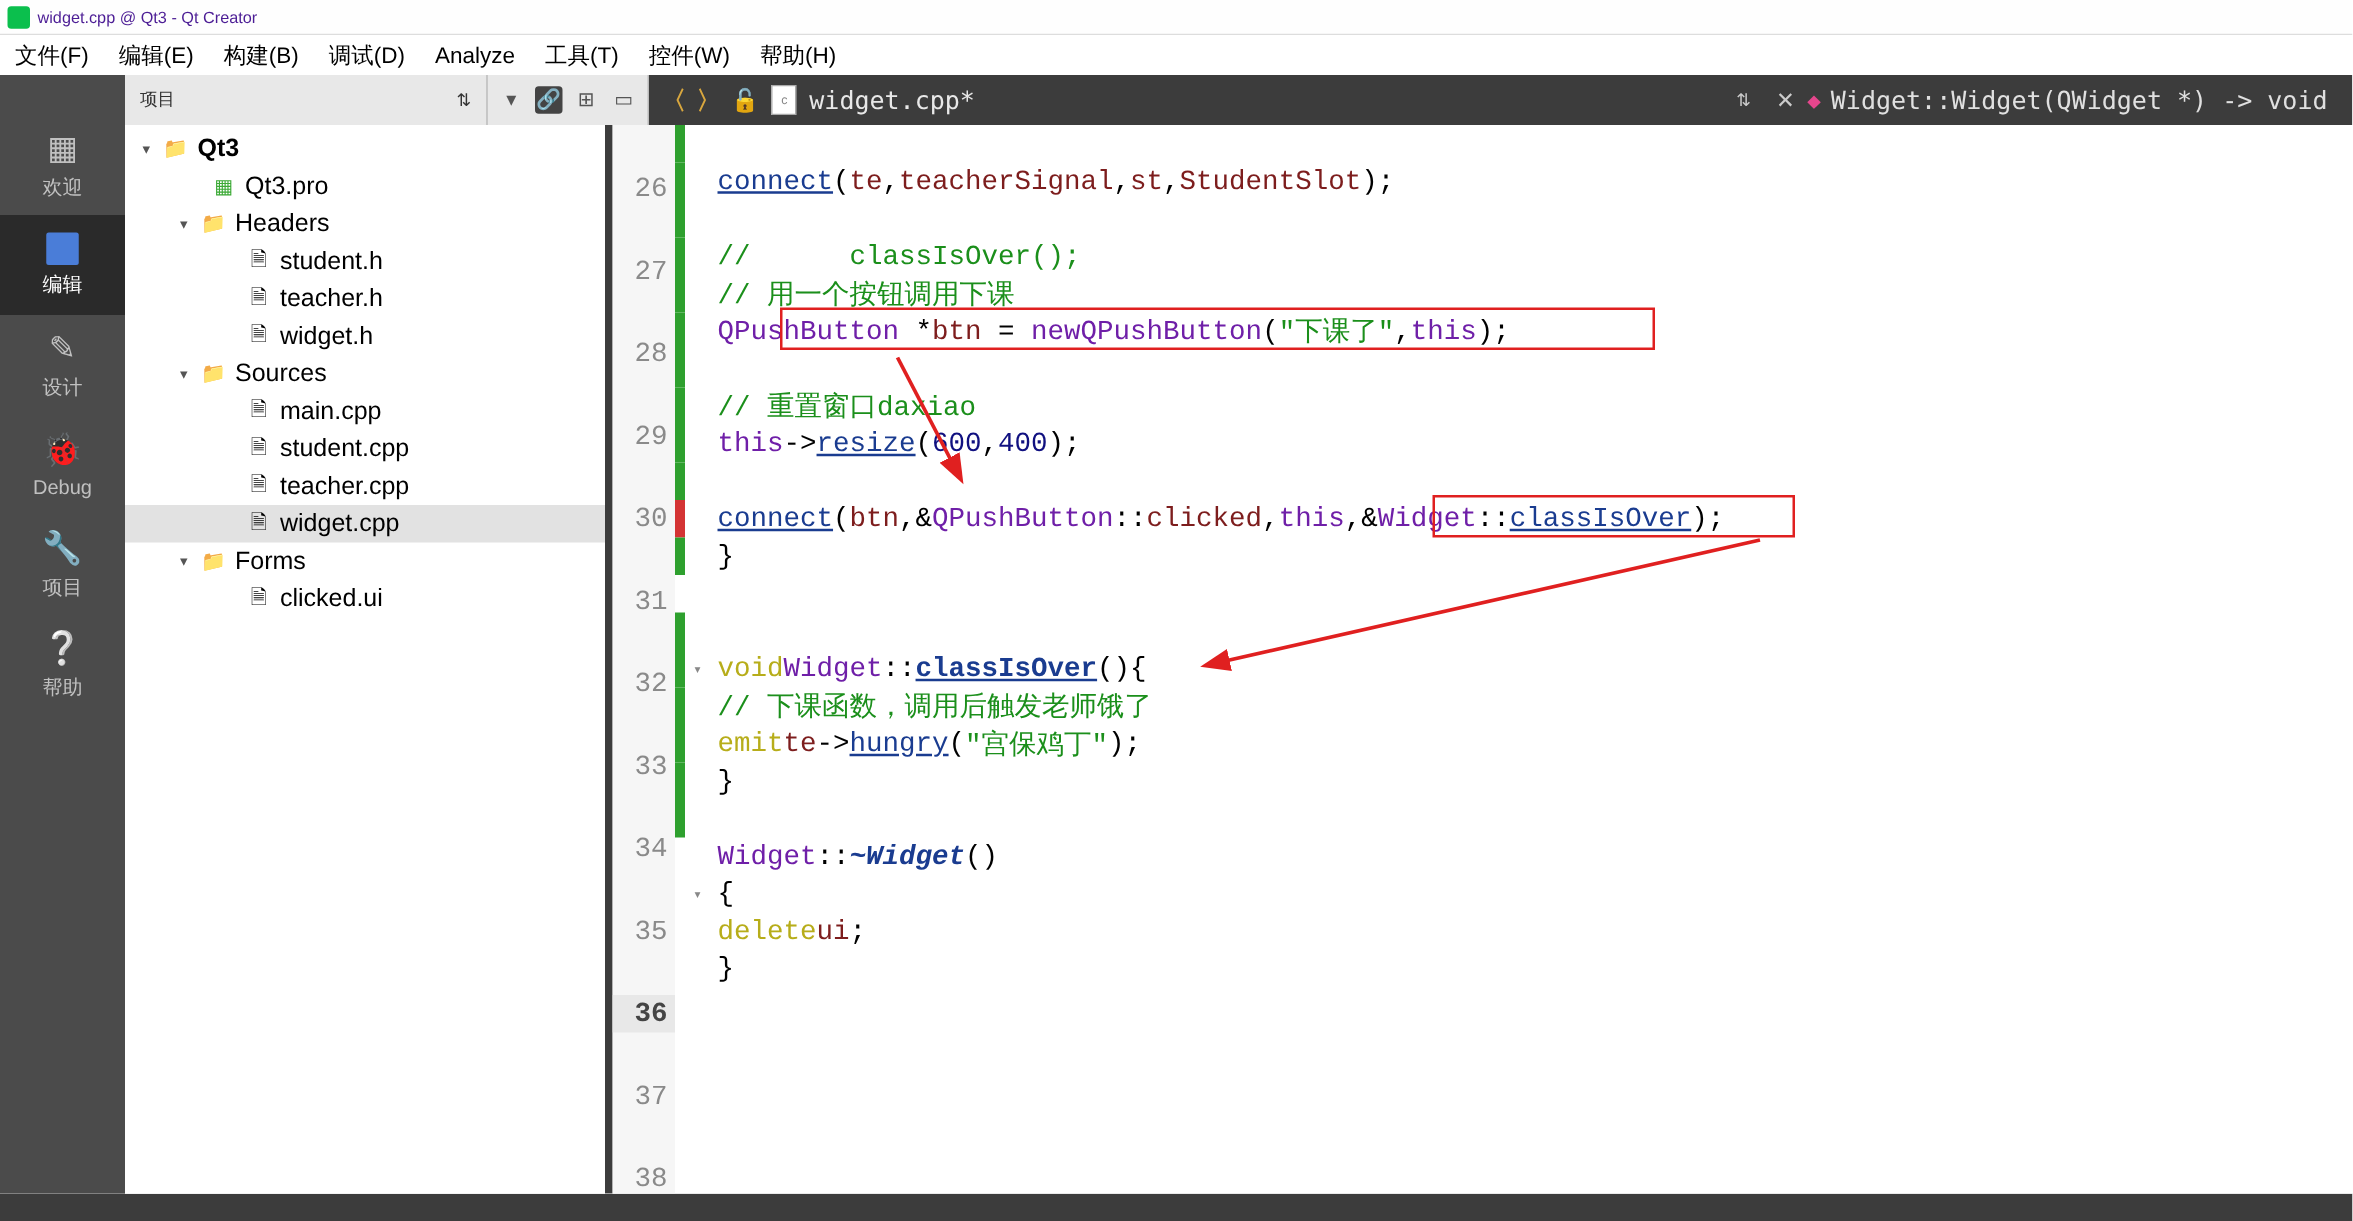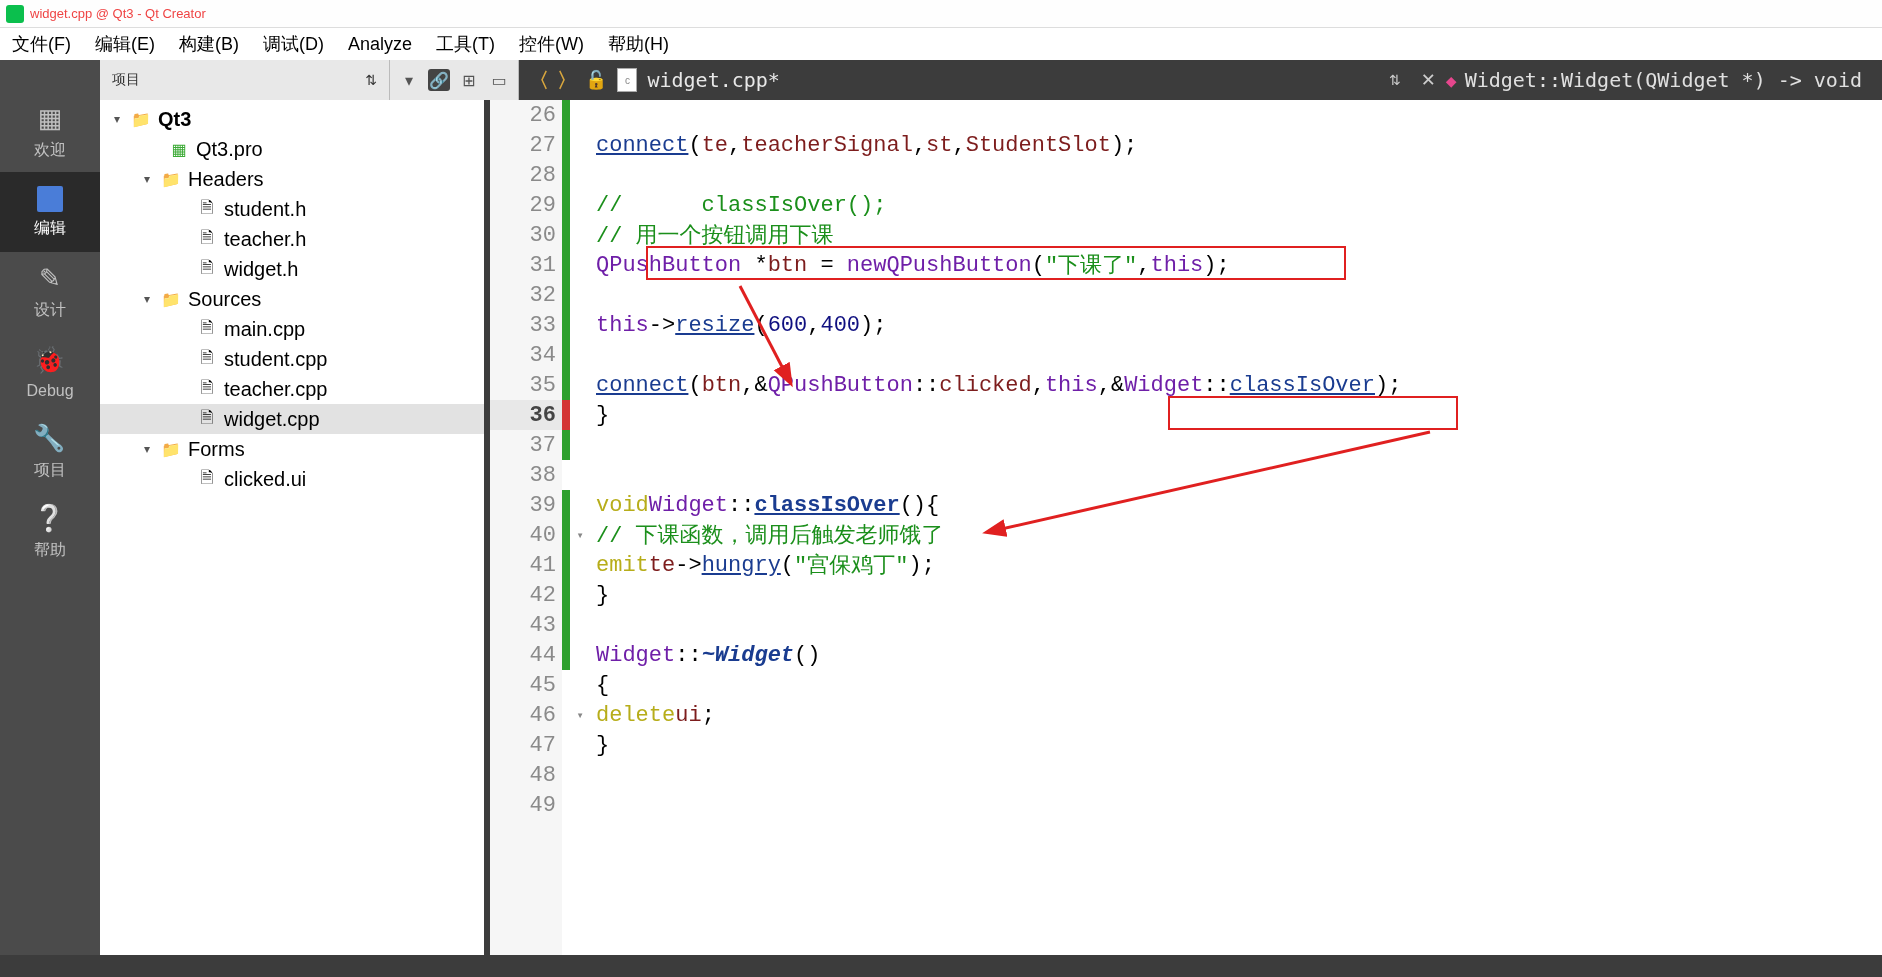--- a/index.html
+++ b/index.html
@@ -28,21 +28,21 @@
     width: 18px; height: 18px;
     background: #0bbf4d;
     border-radius: 3px;
     display: inline-flex;
     align-items: center;
     justify-content: center;
     color: #0bbf4d;
     font-size: 10px;
     font-weight: bold;
   }
-  .titlebar .title { font-size: 13px; color: #ef4444; }
+  .titlebar .title { font-size: 13px; color: #4c1d95; }
 
   
   .menubar {
     height: 32px;
     background: #fff;
     display: flex;
     align-items: center;
     padding: 0 12px;
     gap: 24px;
     font-size: 18px;
@@ -188,22 +188,23 @@
   .gutter {
     background:#f6f6f6;
   }
   .gutter .gline {
     height:30px;
     display:flex;
     align-items:center;
     justify-content:flex-end;
     padding-right:6px;
     color:#8a8a8a;
-    width:72px;
+    width:50px;
     position:relative;
+    margin-top:36px;
   }
   .gutter .gline.current { background:#e8e8e8; color:#444; font-weight:bold; }
   .marker-col {
     width:8px;
   }
   .marker-col .m {
     height:30px;
   }
   .m.green { background:#2ea02e; }
   .m.red   { background:#d43434; }
@@ -527,20 +528,21 @@
             <line x1="450" y1="4" x2="8" y2="104" stroke="#e02020" stroke-width="3" marker-end="url(#ah2)"></line>
           </svg>
 
           <div class="cline"></div>
           <div class="cline">    <span class="func">connect</span>(<span class="maroon">te</span>,<span class="maroon">teacherSignal</span>,<span class="maroon">st</span>,<span class="maroon">StudentSlot</span>);</div>
           <div class="cline"></div>
           <div class="cline"><span class="cmt">//      classIsOver();</span></div>
           <div class="cline">    <span class="cmt">// 用一个按钮调用下课</span></div>
           <div class="cline">    <span class="type">QPushButton</span> *<span class="maroon">btn</span> = <span class="kw2">new</span> <span class="type">QPushButton</span>(<span class="str">"下课了"</span>,<span class="kw2">this</span>);</div>
           <div class="cline"></div>
+          <div class="cline">    <span class="cmt">// 重置窗口daxiao</span></div>
           <div class="cline">    <span class="kw2">this</span>-&gt;<span class="func">resize</span>(<span class="num">600</span>,<span class="num">400</span>);</div>
           <div class="cline"></div>
           <div class="cline">    <span class="func">connect</span>(<span class="maroon">btn</span>,&amp;<span class="type">QPushButton</span>::<span class="maroon">clicked</span>,<span class="kw2">this</span>,&amp;<span class="type">Widget</span>::<span class="func">classIsOver</span>);</div>
           <div class="cline">}</div>
           <div class="cline"></div>
           <div class="cline"></div>
           <div class="cline"><span class="kw">void</span> <span class="type">Widget</span>::<span class="func bold">classIsOver</span>(){</div>
           <div class="cline">    <span class="cmt">// 下课函数，调用后触发老师饿了</span></div>
           <div class="cline">    <span class="kw">emit</span> <span class="maroon">te</span>-&gt;<span class="func">hungry</span>(<span class="str">"宫保鸡丁"</span>);</div>
           <div class="cline">}</div>

